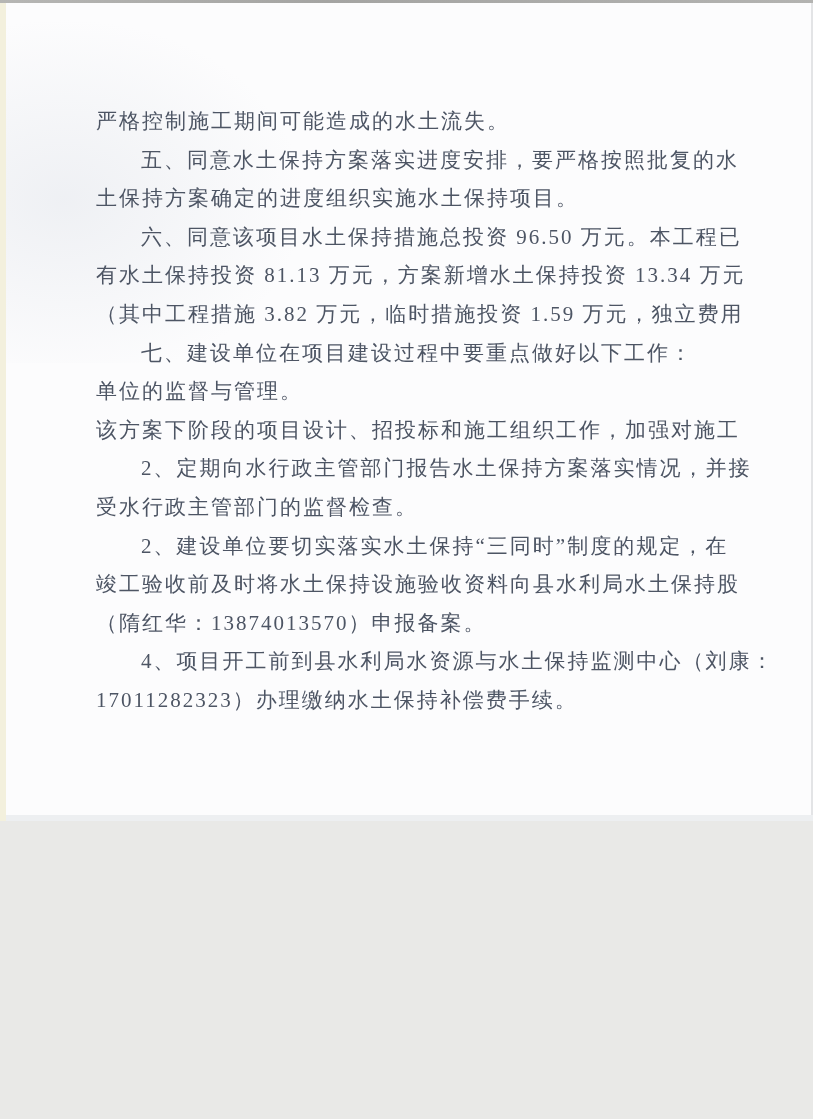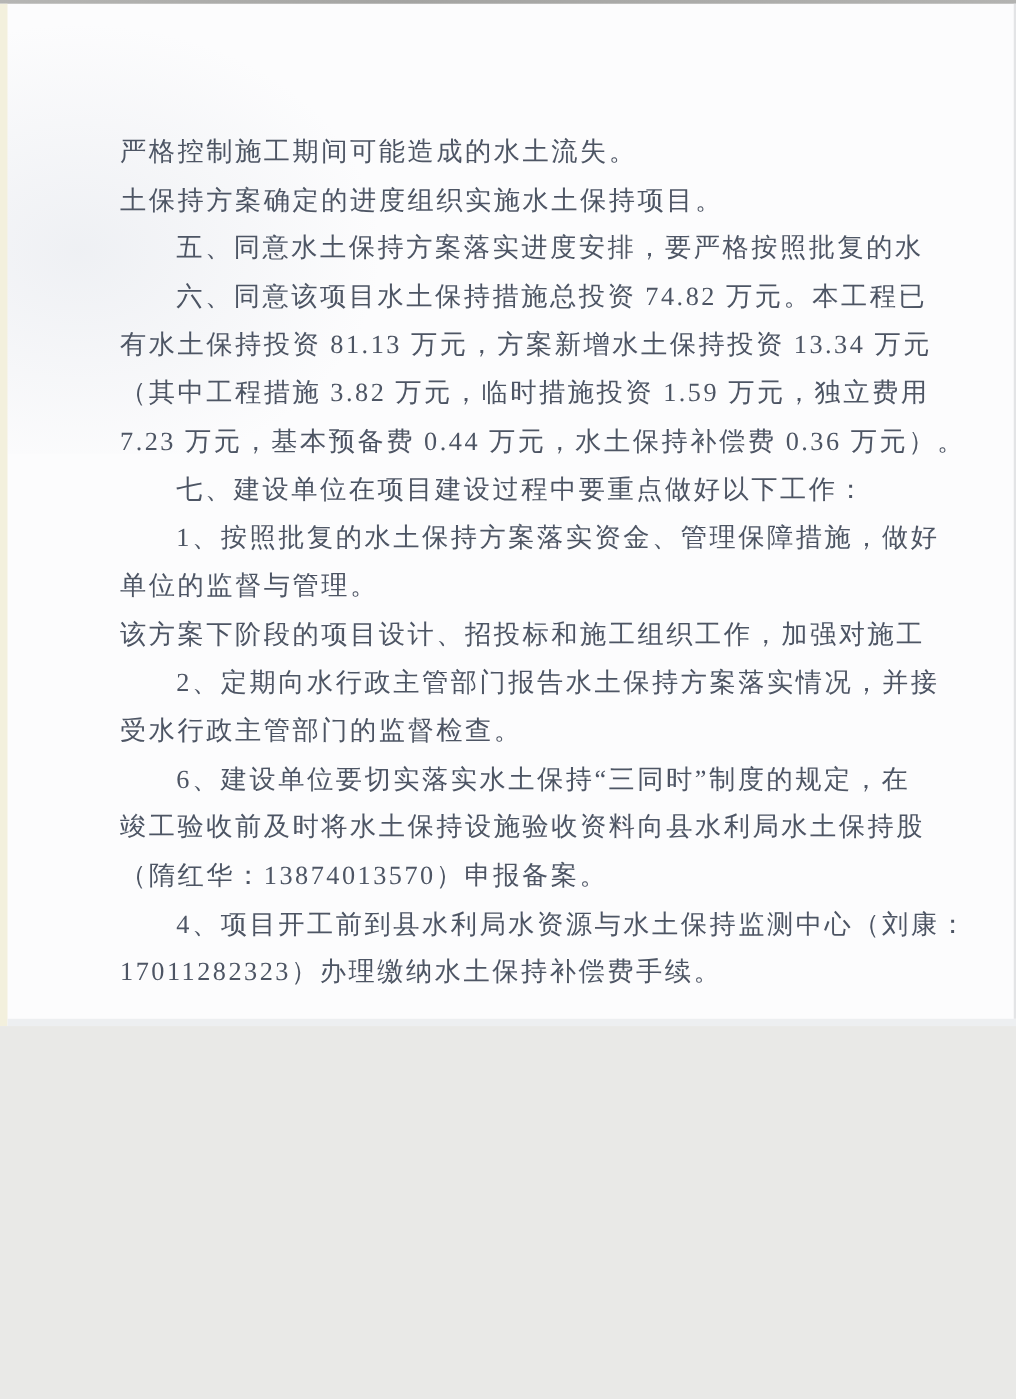--- a/index.html
+++ b/index.html
@@ -50,33 +50,31 @@
 
   <div class="top-edge"></div>
   <div class="left-strip"></div>
   <div class="shade-topleft"></div>
   <div class="bottom-band"></div>
   <div class="right-edge"></div>
   <div class="speck"></div>
 
   <div class="body-text">
       <div class="doc-line">严格控制施工期间可能造成的水土流失。</div>
+      <div class="doc-line indent">五、同意水土保持方案落实进度安排，要严格按照批复的水</div>
       <div class="doc-line">土保持方案确定的进度组织实施水土保持项目。</div>
-      <div class="doc-line indent">五、同意水土保持方案落实进度安排，要严格按照批复的水</div>
-      <div class="doc-line indent">六、同意该项目水土保持措施总投资 74.82 万元。本工程已</div>
+      <div class="doc-line indent">六、同意该项目水土保持措施总投资 96.50 万元。本工程已</div>
       <div class="doc-line">有水土保持投资 81.13 万元，方案新增水土保持投资 13.34 万元</div>
       <div class="doc-line">（其中工程措施 3.82 万元，临时措施投资 1.59 万元，独立费用</div>
-      <div class="doc-line">7.23 万元，基本预备费 0.44 万元，水土保持补偿费 0.36 万元）。</div>
       <div class="doc-line indent">七、建设单位在项目建设过程中要重点做好以下工作：</div>
-      <div class="doc-line indent">1、按照批复的水土保持方案落实资金、管理保障措施，做好</div>
       <div class="doc-line">单位的监督与管理。</div>
       <div class="doc-line">该方案下阶段的项目设计、招投标和施工组织工作，加强对施工</div>
       <div class="doc-line indent">2、定期向水行政主管部门报告水土保持方案落实情况，并接</div>
       <div class="doc-line">受水行政主管部门的监督检查。</div>
-      <div class="doc-line indent">6、建设单位要切实落实水土保持“三同时”制度的规定，在</div>
+      <div class="doc-line indent">2、建设单位要切实落实水土保持“三同时”制度的规定，在</div>
       <div class="doc-line">竣工验收前及时将水土保持设施验收资料向县水利局水土保持股</div>
       <div class="doc-line">（隋红华：13874013570）申报备案。</div>
       <div class="doc-line indent">4、项目开工前到县水利局水资源与水土保持监测中心（刘康：</div>
       <div class="doc-line">17011282323）办理缴纳水土保持补偿费手续。</div>
     </div>
 
   <svg class="seal-svg" viewBox="0 0 200 200" aria-hidden="true">
     <defs>
       <path id="ringArc" d="M 56.3 136.6 A 57 57 0 1 1 143.7 136.6" fill="none"></path>
       <path id="serialArc" d="M 63.2 130.9 A 48 48 0 0 0 136.8 130.9" fill="none"></path>

